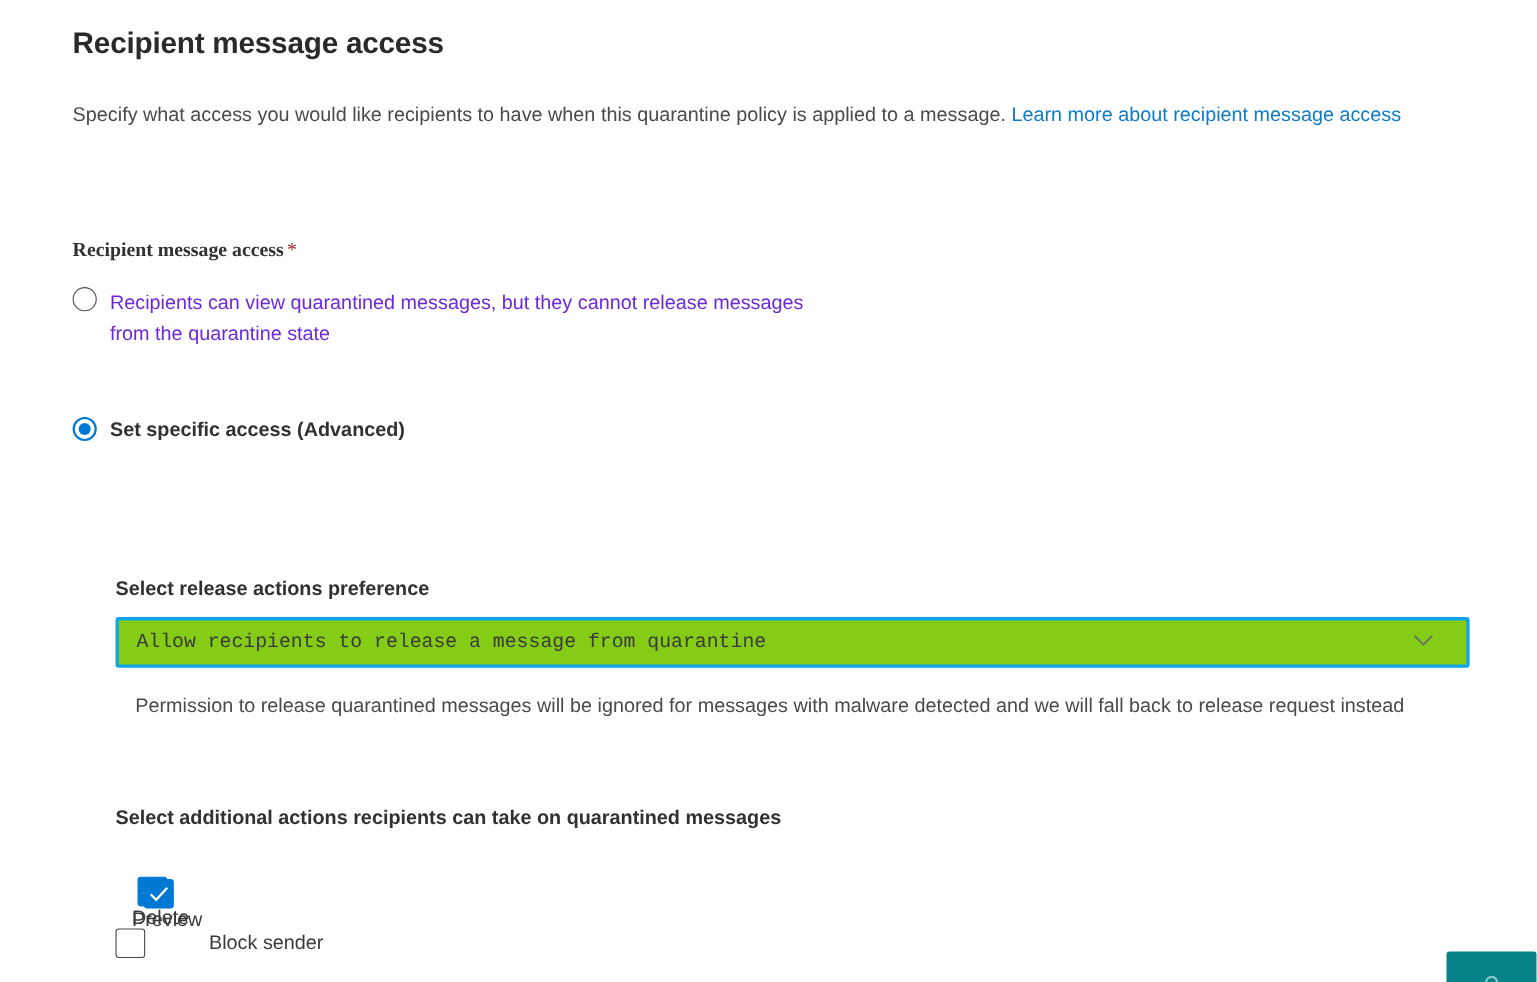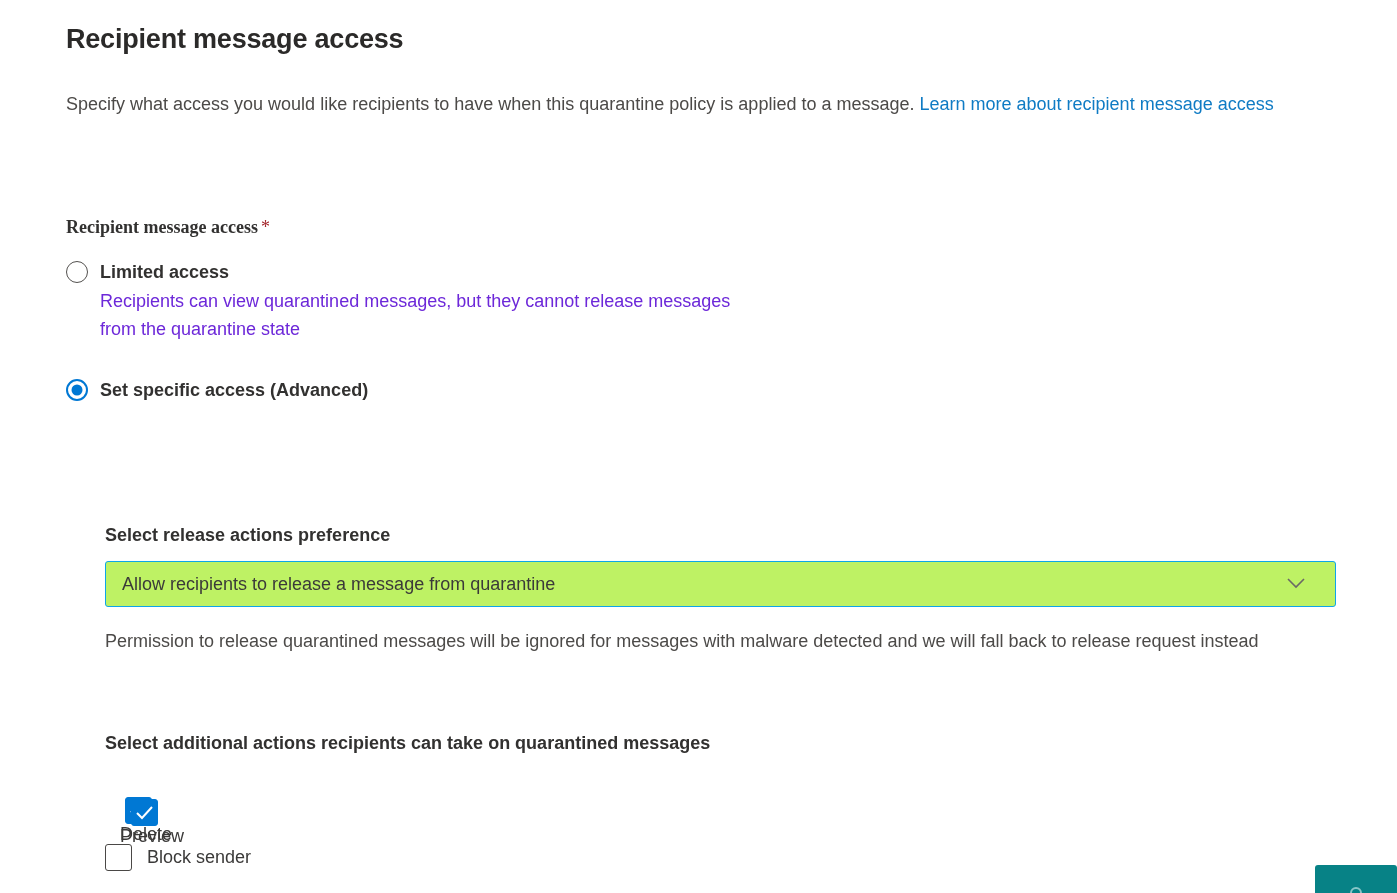--- a/index.html
+++ b/index.html
@@ -64,43 +64,43 @@
   .sub-label {
     position: absolute; left: 0;
     font-size: 18px; font-weight: 600; color: #323130;
   }
   .sub-label.release { top: 525px; }
   .sub-label.additional { top: 709px; margin-top: 24px; }
 
   .dropdown {
     position: absolute; left: 0; top: 561px;
     width: 1231px; height: 46px;
-    border: 1px solid #0ea5e9; border-radius: 3px;
-    background: #bef264;
+    border: 3px solid #0ea5e9; border-radius: 3px;
+    background: #84cc16;
     display: flex; align-items: center;
-    padding: 0 16px; cursor: pointer;
+    padding: 0 16px; cursor: pointer; font-family: Liberation Mono, monospace;
   }
   .dropdown-value {
     font-size: 18px; color: #3b3a39; flex: 1;
     white-space: nowrap; overflow: hidden;
   }
   .chevron-icon { flex: none; margin-right: 14px; }
 
   .help-text {
-    position: absolute; left: 0; top: 627px; width: 1232px;
+    position: absolute; left: 18px; top: 627px; width: 1232px;
     font-size: 18px; line-height: 29px; color: #4c4a48;
   }
 
   .checkbox-row {
     position: absolute; left: 0;
     display: flex; align-items: center; cursor: pointer;
   }
   .checkbox-row.r0 { top: 797px; flex-direction: column; }
   .checkbox-row.r1 { top: 799px; flex-direction: column; }
-  .checkbox-row.r2 { top: 844px; }
+  .checkbox-row.r2 { top: 844px; gap: 43px; }
 
   .checkbox {
     width: 27px; height: 27px; border-radius: 3px;
     flex: none; position: relative;
   }
   .checkbox.checked { background: #0078d4; border: 1px solid #0078d4; }
   .checkbox.unchecked { background: #ffffff; border: 1.5px solid #4a4846; }
   .checkbox .check-svg { position: absolute; left: 4px; top: 6px; }
 
   .checkbox-label {
@@ -131,21 +131,20 @@
     <a class="link">Learn more about recipient message access</a>
   </p>
 
   <div class="field-label">
     <span>Recipient message access</span><span class="required">*</span>
   </div>
 
   <div class="radio-option opt1">
     <span class="radio unchecked"></span>
     <div class="radio-body">
-      <div class="radio-label">Limited access</div>
       <div class="radio-desc">Recipients can view quarantined messages, but they cannot release messages from the quarantine state</div>
     </div>
   </div>
 
   <div class="radio-option opt2">
     <span class="radio checked"></span>
     <div class="radio-body">
       <div class="radio-label">Set specific access (Advanced)</div>
     </div>
   </div>

